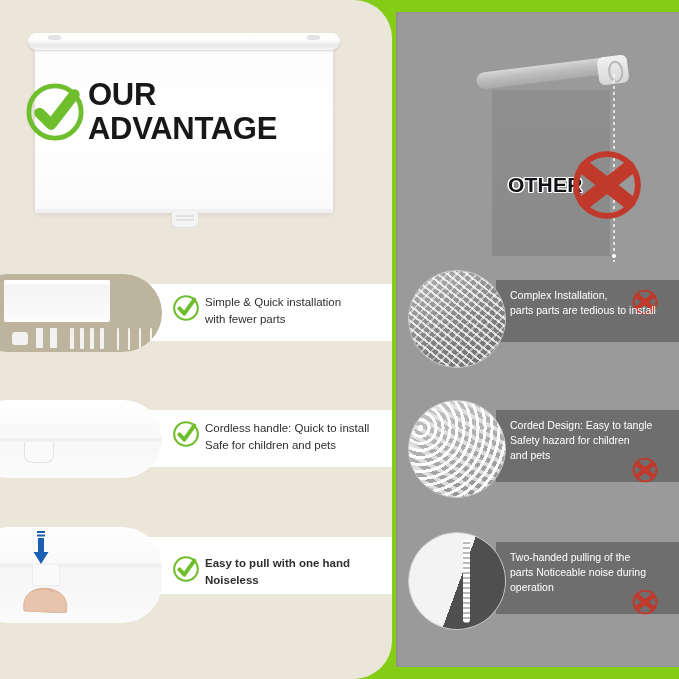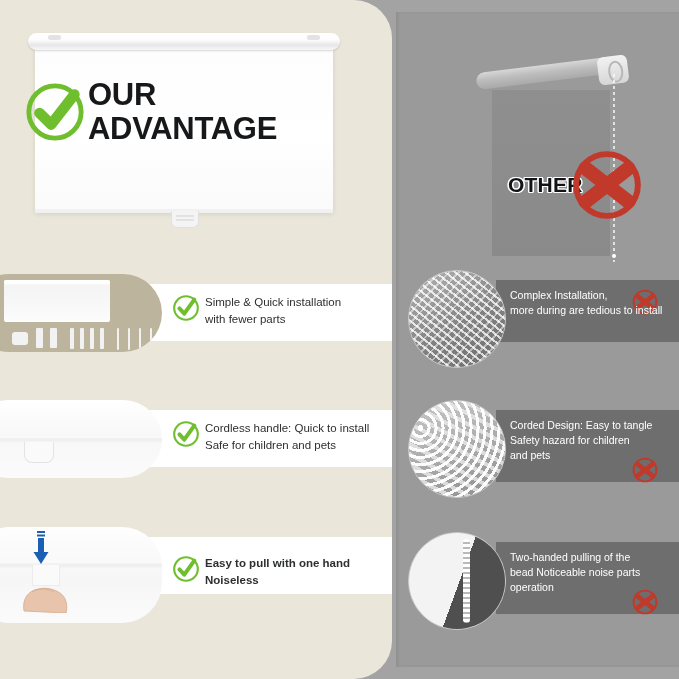--- a/index.html
+++ b/index.html
@@ -10,21 +10,21 @@
   }
   body {
     font-family: "Liberation Sans", sans-serif;
   }
 
   #page {
     position: relative;
     width: 679px;
     height: 679px;
     overflow: hidden;
-    background: #a3a3a3;
+    background: #84cc16;
   }
 
   
   .left-panel {
     position: absolute;
     left: 0;
     top: 0;
     width: 392px;
     height: 679px;
     background: #ebe6da;
@@ -441,21 +441,21 @@
     <div class="r-row" style="top:258px;">
       <div class="r-row-stripe"></div>
       <div class="r-thumb">
         <div class="ph ph-parts"></div>
       </div>
       <svg class="r-x" viewBox="0 0 32 32" style="left:235px;top:18px;">
         <circle cx="16" cy="16" r="13" fill="none" stroke="#c0392b" stroke-width="2.2"></circle>
         <path d="M7 9 L25 23 M25 9 L7 23" stroke="#c0392b" stroke-width="5.5" stroke-linecap="round"></path>
       </svg>
       <div class="r-text">Complex Installation,
-more during are tedious to install</div>
+parts parts are tedious to install</div>
     </div>
 
     <div class="r-row" style="top:388px;">
       <div class="r-row-stripe" style="height:72px;"></div>
       <div class="r-thumb">
         <div class="ph ph-beads"></div>
       </div>
       <svg class="r-x" viewBox="0 0 32 32" style="left:235px;top:56px;">
         <circle cx="16" cy="16" r="13" fill="none" stroke="#c0392b" stroke-width="2.2"></circle>
         <path d="M7 9 L25 23 M25 9 L7 23" stroke="#c0392b" stroke-width="5.5" stroke-linecap="round"></path>
@@ -468,18 +468,18 @@
     <div class="r-row" style="top:520px;">
       <div class="r-row-stripe" style="height:72px;"></div>
       <div class="r-thumb">
         <div class="ph ph-bead-pull"></div>
       </div>
       <svg class="r-x" viewBox="0 0 32 32" style="left:235px;top:56px;">
         <circle cx="16" cy="16" r="13" fill="none" stroke="#c0392b" stroke-width="2.2"></circle>
         <path d="M7 9 L25 23 M25 9 L7 23" stroke="#c0392b" stroke-width="5.5" stroke-linecap="round"></path>
       </svg>
       <div class="r-text">Two-handed pulling of the
-bead Noticeable noise parts
+parts Noticeable noise during
 operation</div>
     </div>
   </div>
 
 </div>
 
 </body></html>

